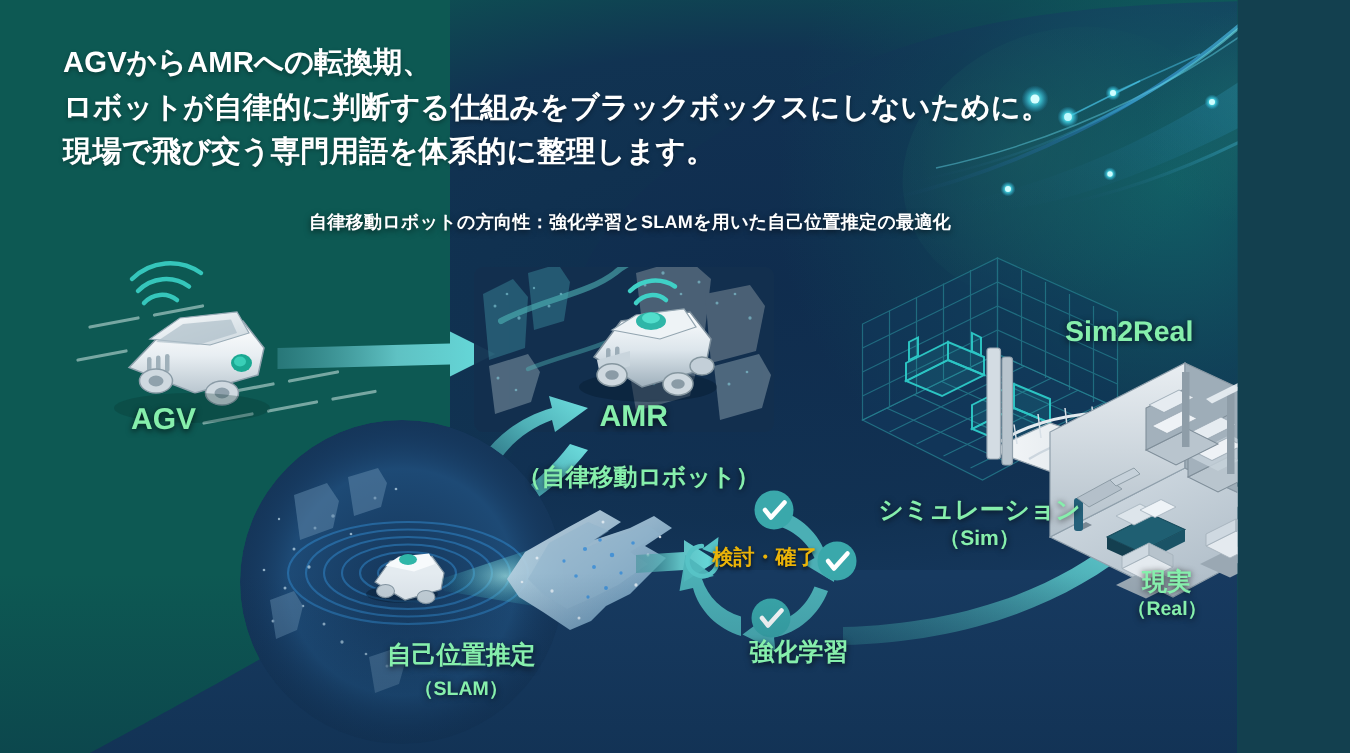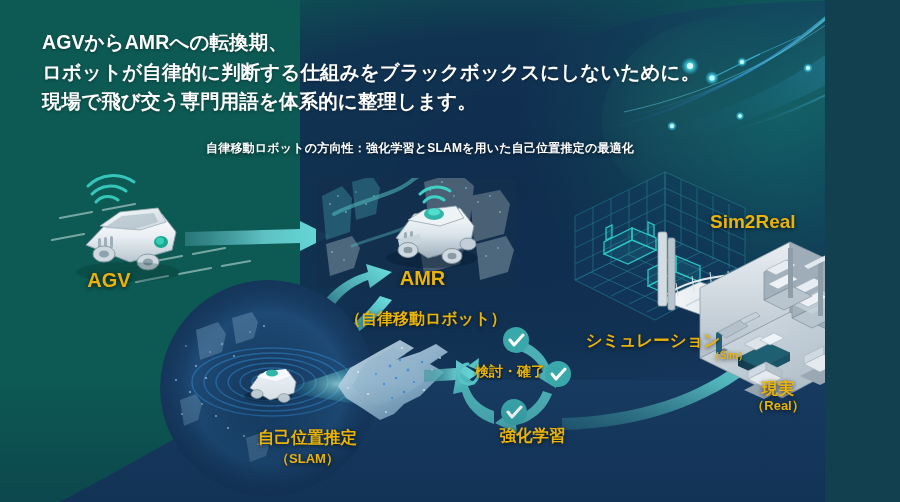--- a/index.html
+++ b/index.html
@@ -65,33 +65,33 @@
   }
   .subtitle {
     position:absolute; left:182px; top:140px;
     color:#ffffff; font-weight:bold;
     font-size:12px; letter-spacing:.2px;
     text-shadow:0 1px 4px rgba(0,0,0,.6);
     white-space:nowrap;
     margin-left:24px;
   }
   .node-label {
-    position:absolute; color:#eab308; font-weight:bold;
+    position:absolute; color:#86efac; font-weight:bold;
     text-align:center; text-shadow:0 1px 4px rgba(0,0,0,.75);
     white-space:nowrap; line-height:1.22;
   }
   .node-label .sub { display:block; font-size:11.5px; font-weight:bold; }
   #label-agv   { left:54px;  top:268px; width:110px; font-size:20px; }
   #label-amr   { left:345px; top:266px; width:155px; font-size:20px; }
   #label-amr .sub { font-size:16px; margin-top:19px; }
   #label-slam  { left:215px; top:427px; width:185px; font-size:16.5px; }
   #label-slam .sub { font-size:13px; margin-top:4px; }
   #label-rl    { left:450px; top:425px; width:165px; font-size:16.5px; }
   #label-sim   { left:558px; top:330px; width:190px; font-size:16.5px; }
-  #label-sim .sub { font-size:10px;text-align:right; }
+  #label-sim .sub { font-size:14px; }
   #label-real  { left:718px; top:378px; width:120px; font-size:16.5px; }
   #label-real .sub { font-size:13px; }
   #label-s2r   { left:710px; top:210px; width:160px; font-size:19px; text-align:left; }
   #cycle-center-label {
     position:absolute; left:472px; top:363px; width:76px;
     color:#eab308; font-weight:bold; font-size:14px; text-align:center;
     text-shadow:0 1px 3px rgba(0,0,0,.8); white-space:nowrap;
   }
 </style>
 </head>

